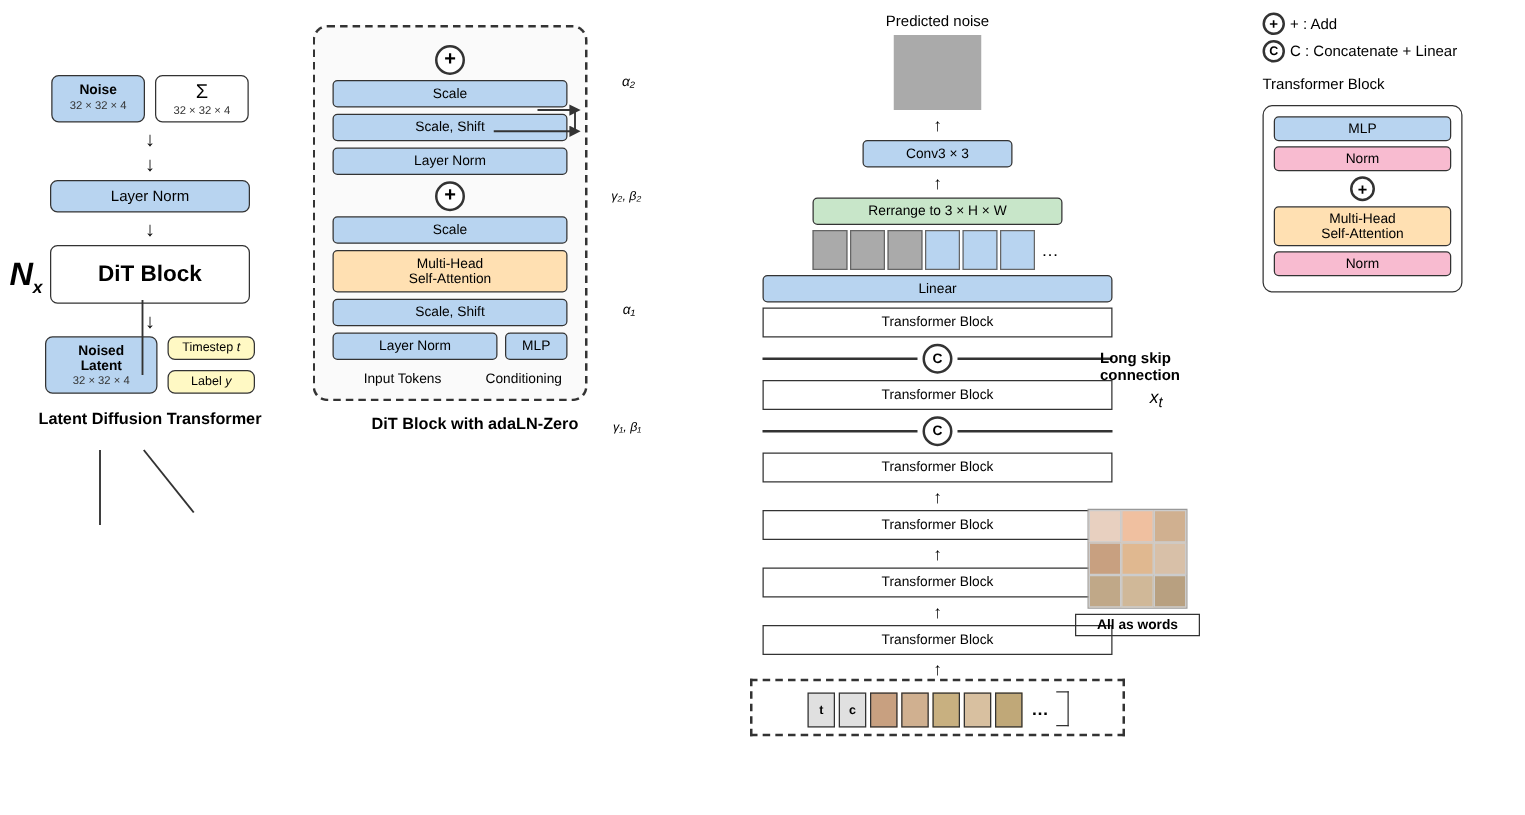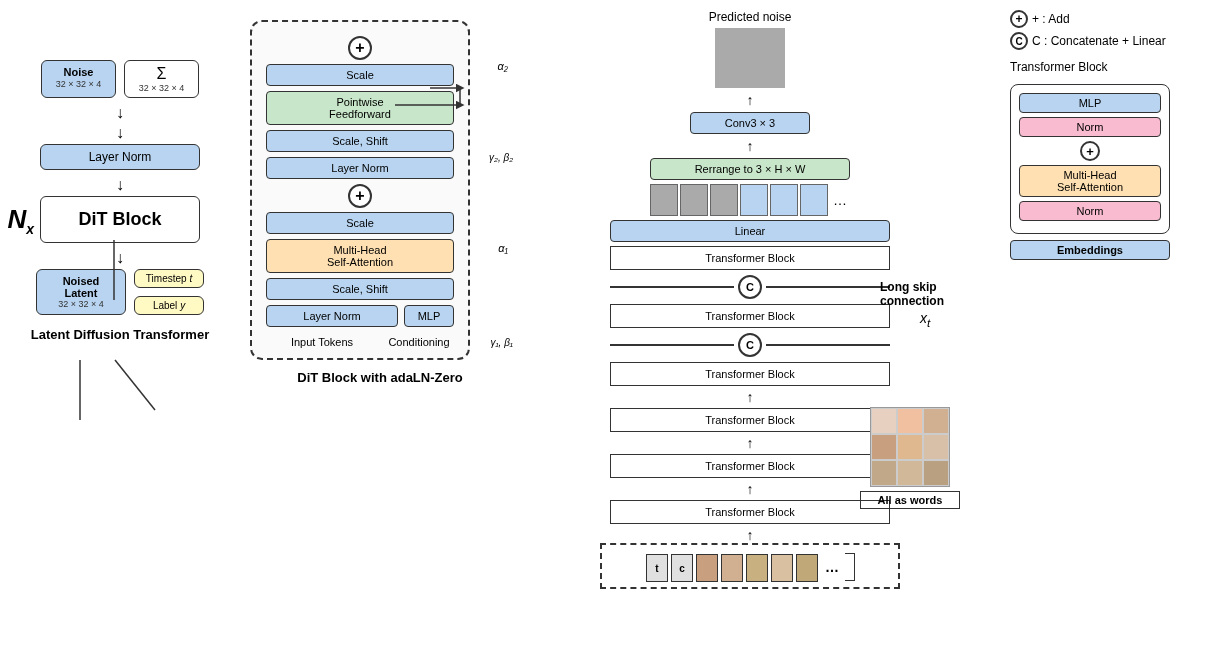--- a/index.html
+++ b/index.html
@@ -402,24 +402,20 @@
   </div>
 
   <div class="middle-section">
 
     <div class="dit-block-container" style="border-style:dashed; width:220px; padding:10px 14px; position:relative;">
 
       <div class="add-circle">+</div>
 
       <div class="dit-inner-box box-blue">Scale</div>
 
-      <div class="dit-inner-box box-green">
-        <span style="white-space:pre-line;">Pointwise
-Feedforward</span>
-      </div>
 
       <div class="dit-inner-box box-blue">Scale, Shift</div>
 
       <div class="dit-inner-box box-blue">Layer Norm</div>
 
       <div class="add-circle">+</div>
 
       <div class="dit-inner-box box-blue">Scale</div>
 
       <div class="dit-inner-box box-orange" style="background:#ffe0b2;">
@@ -567,21 +563,20 @@
       <div class="add-circle" style="width:20px;height:20px;font-size:13px;">+</div>
 
       <div class="legend-item-box box-orange">
         <span style="white-space:pre-line;">Multi-Head
 Self-Attention</span>
       </div>
 
       <div class="legend-item-box box-pink">Norm</div>
     </div>
 
-    <div class="legend-item-box box-blue" style="width:160px;margin-top:6px;font-weight:bold;">Embeddings</div>
   </div>
 
   <svg class="connectors">
 
     <line x1="114" y1="240" x2="114" y2="300" stroke="#333" stroke-width="1.5"></line>
 
     <line x1="80" y1="420" x2="80" y2="360" stroke="#333" stroke-width="1.5"></line>
     <line x1="155" y1="410" x2="115" y2="360" stroke="#333" stroke-width="1.5"></line>
 
     <line x1="430" y1="88" x2="460" y2="88" stroke="#333" stroke-width="1.5" marker-end="url(#arrow)"></line>

